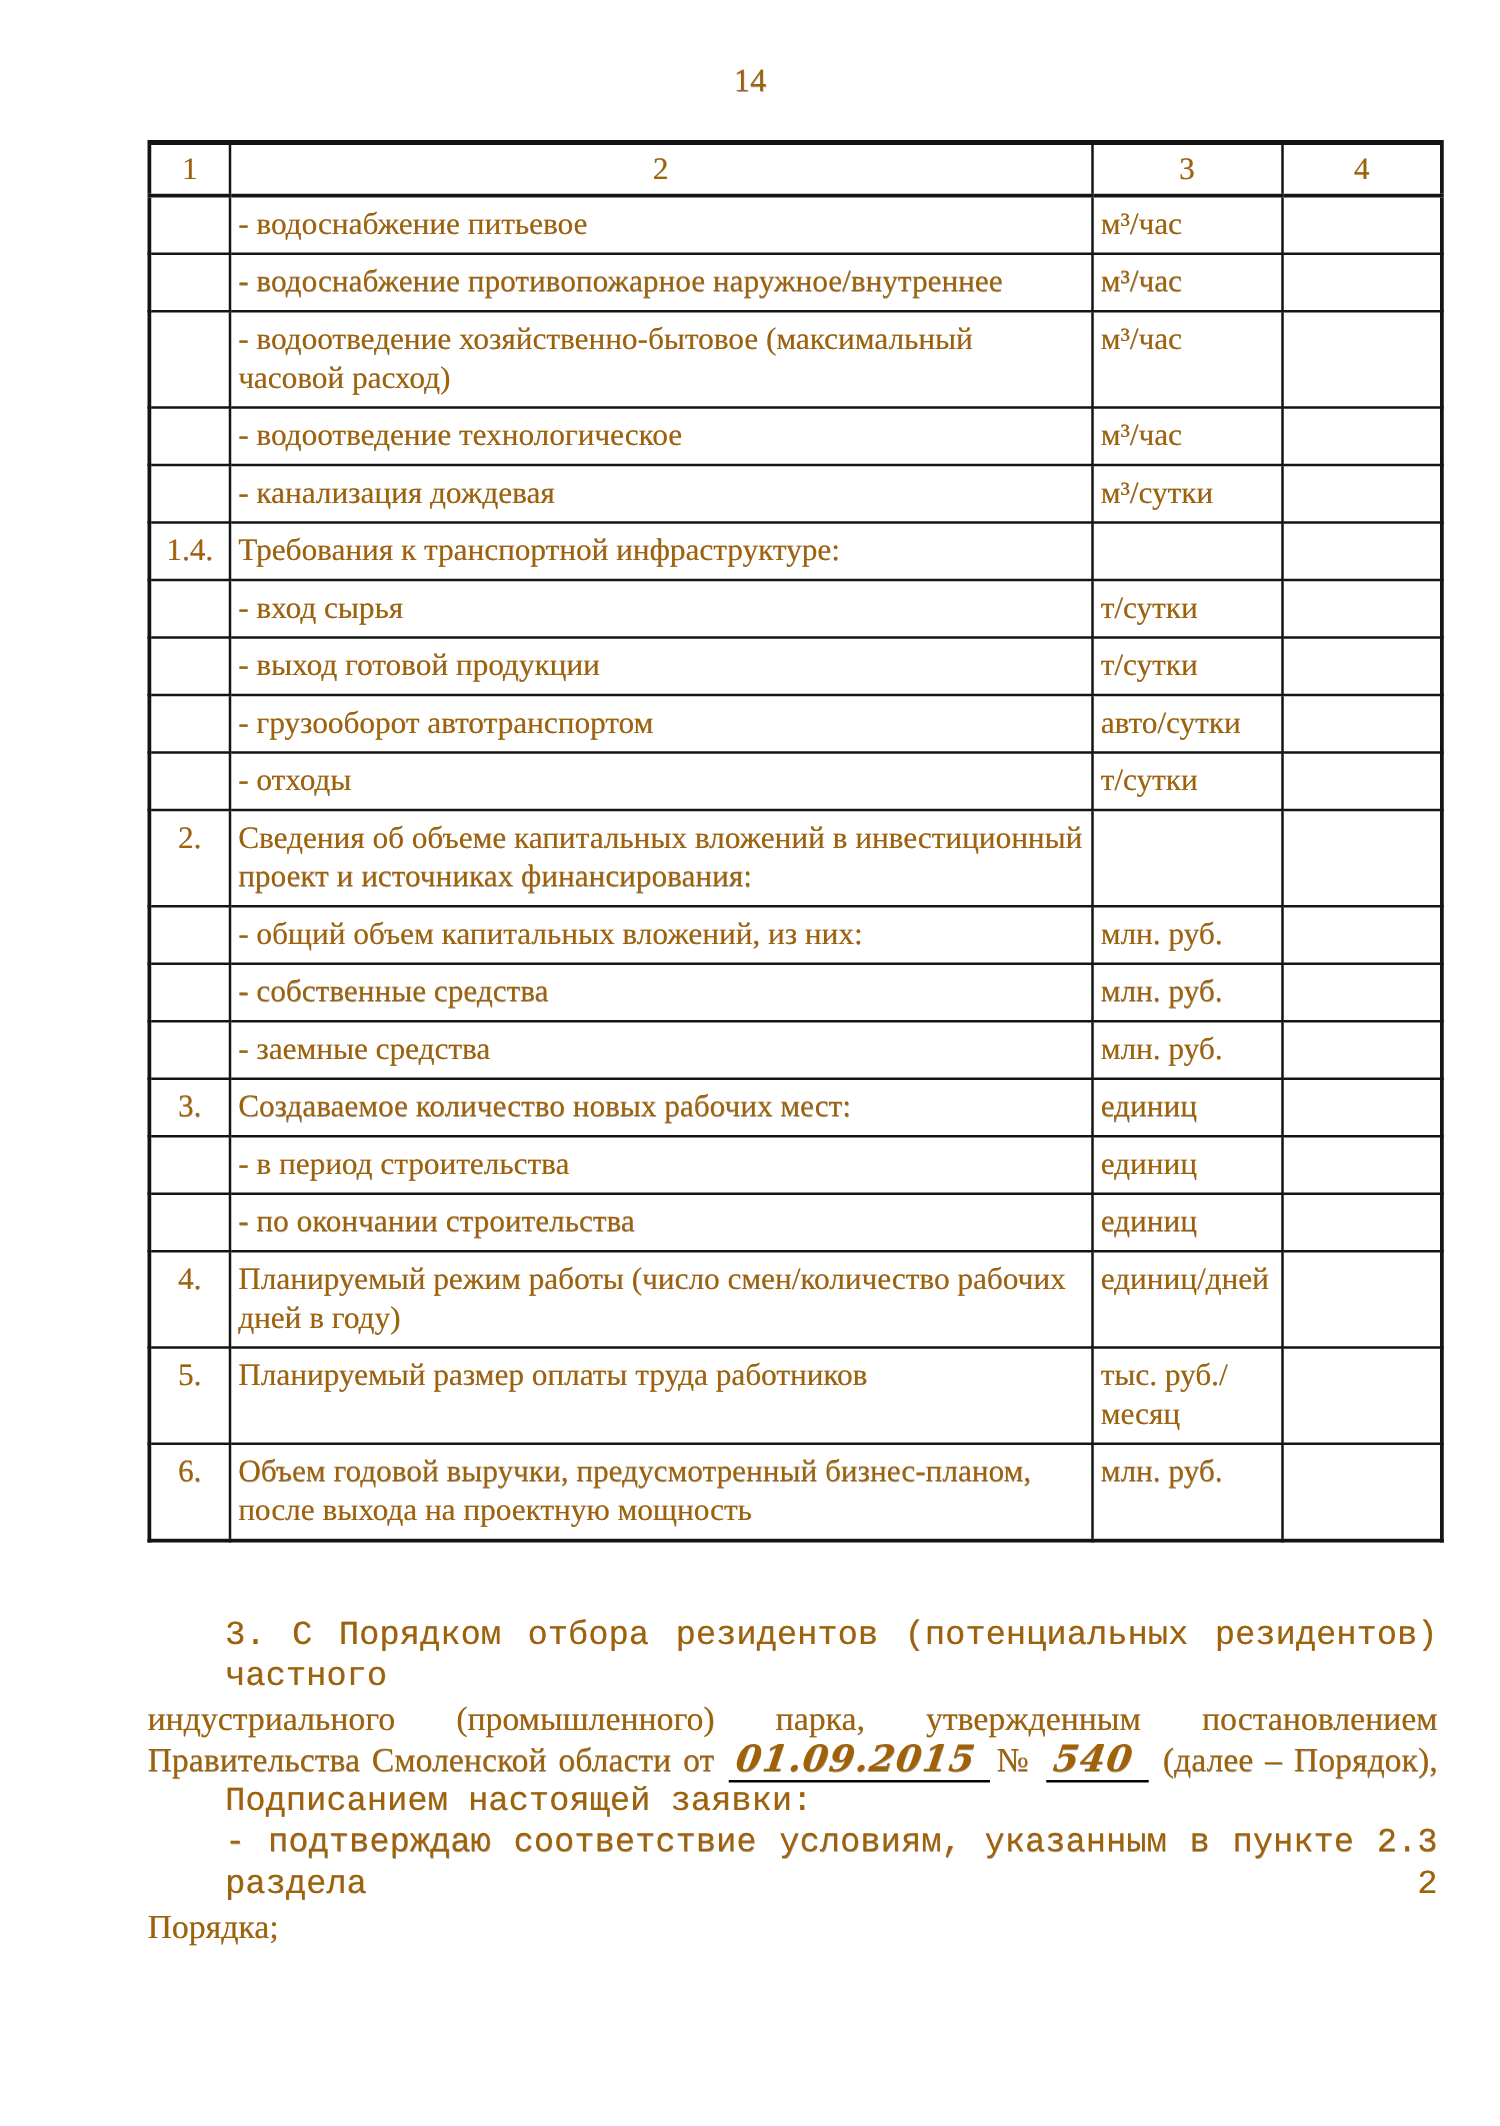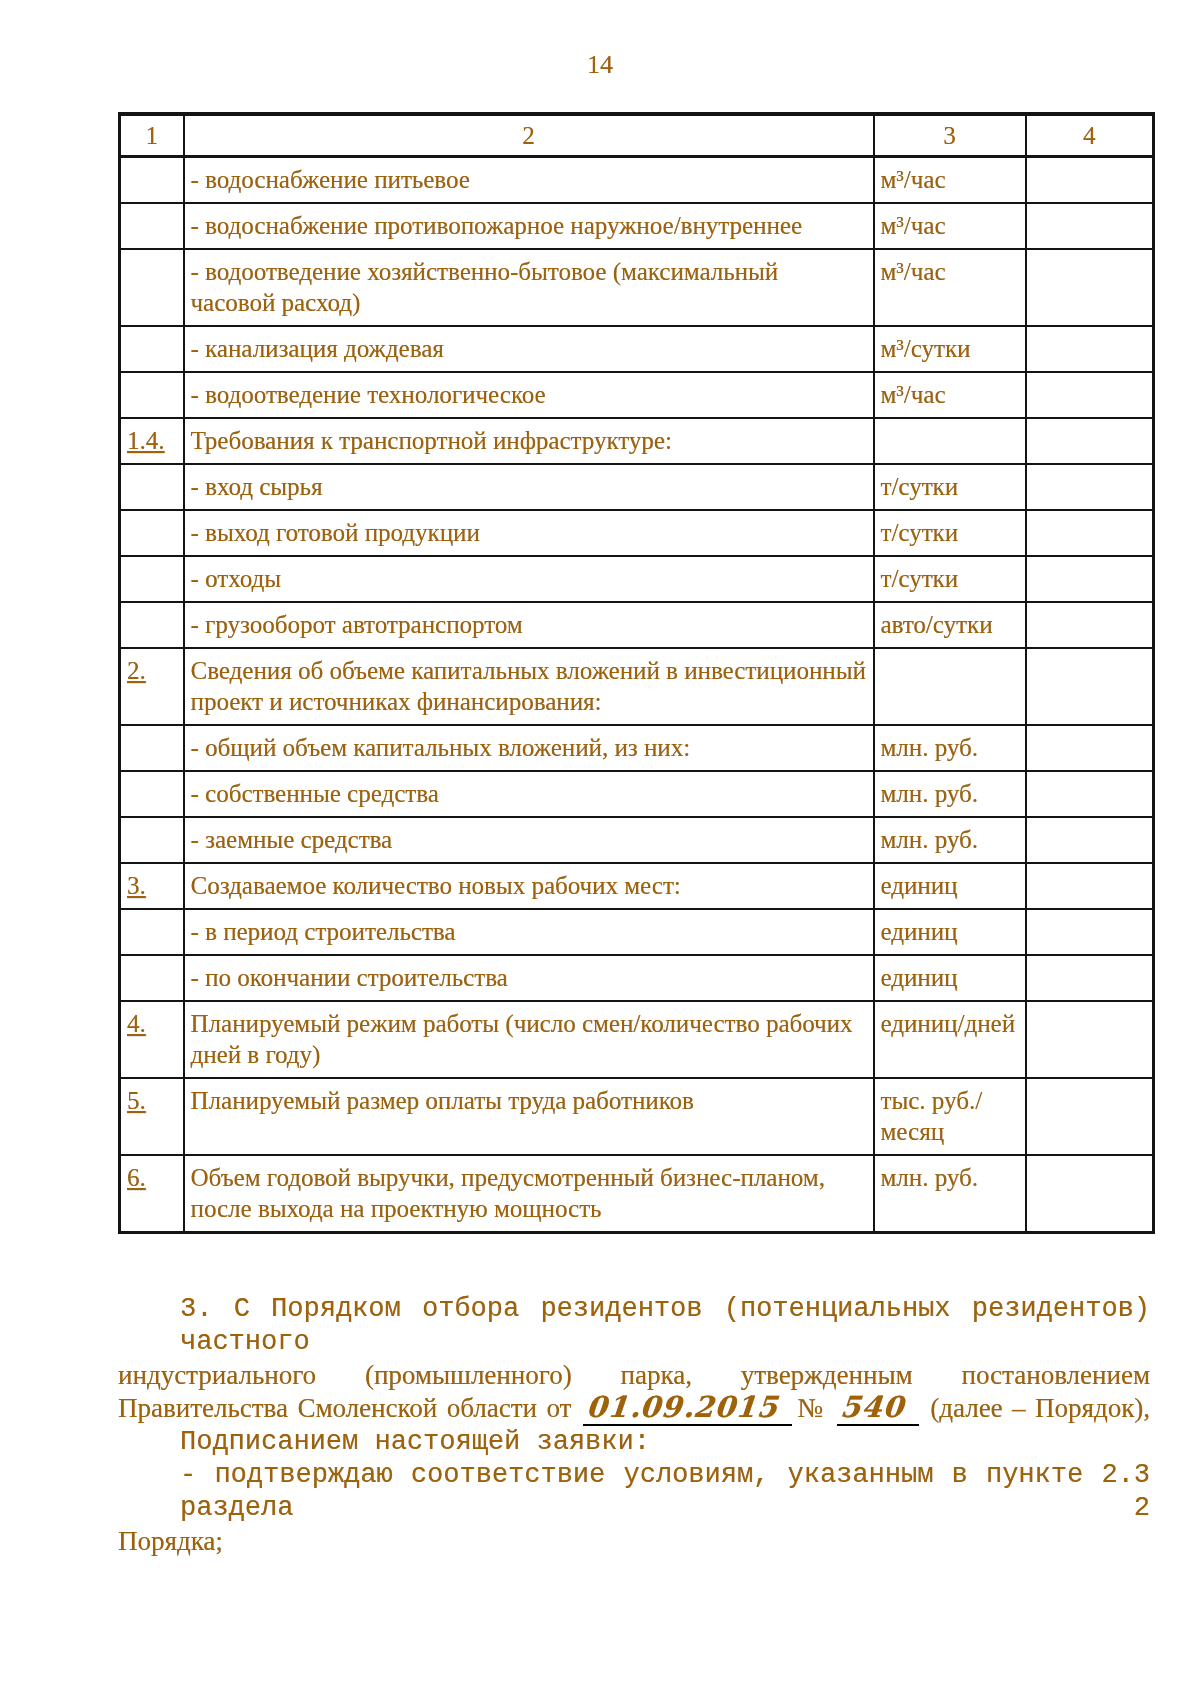--- a/index.html
+++ b/index.html
@@ -38,21 +38,21 @@
     text-align:center;
     padding:4px 2px;
     vertical-align:middle;
   }
   table.main td{
     border:2px solid #141414;
     font-size:25px;line-height:31px;
     vertical-align:top;
     padding:6px 6px 7px 6px;
   }
-  td.cell-num{text-align:left;padding-left:2px;padding-right:2px;text-decoration:underline;}
+  td.cell-num{text-align:center;padding-left:2px;padding-right:2px;}
   td.cell-label{text-align:left;padding-left:12px;padding-right:14px;margin-left:13px;}
   td.cell-unit{padding-left:10px;padding-right:4px;}
   .bodytext{
     position:absolute;left:118px;top:1293px;width:1032px;
     font-size:27px;line-height:33px;
   }
   .bt-line{
     text-align:justify;
     text-align-last:justify;
     white-space:normal;
@@ -112,28 +112,28 @@
         <td class="cell-value"></td>
       </tr>
       <tr>
         <td class="cell-num"></td>
         <td class="cell-label">- водоотведение хозяйственно-бытовое (максимальный часовой расход)</td>
         <td class="cell-unit">м³/час</td>
         <td class="cell-value"></td>
       </tr>
       <tr>
         <td class="cell-num"></td>
+        <td class="cell-label">- водоотведение технологическое</td>
+        <td class="cell-unit">м³/час</td>
+        <td class="cell-value"></td>
+      </tr>
+      <tr>
+        <td class="cell-num"></td>
         <td class="cell-label">- канализация дождевая</td>
         <td class="cell-unit">м³/сутки</td>
-        <td class="cell-value"></td>
-      </tr>
-      <tr>
-        <td class="cell-num"></td>
-        <td class="cell-label">- водоотведение технологическое</td>
-        <td class="cell-unit">м³/час</td>
         <td class="cell-value"></td>
       </tr>
       <tr>
         <td class="cell-num">1.4.</td>
         <td class="cell-label">Требования к транспортной инфраструктуре:</td>
         <td class="cell-unit"></td>
         <td class="cell-value"></td>
       </tr>
       <tr>
         <td class="cell-num"></td>
@@ -142,28 +142,28 @@
         <td class="cell-value"></td>
       </tr>
       <tr>
         <td class="cell-num"></td>
         <td class="cell-label">- выход готовой продукции</td>
         <td class="cell-unit">т/сутки</td>
         <td class="cell-value"></td>
       </tr>
       <tr>
         <td class="cell-num"></td>
+        <td class="cell-label">- грузооборот автотранспортом</td>
+        <td class="cell-unit">авто/сутки</td>
+        <td class="cell-value"></td>
+      </tr>
+      <tr>
+        <td class="cell-num"></td>
         <td class="cell-label">- отходы</td>
         <td class="cell-unit">т/сутки</td>
-        <td class="cell-value"></td>
-      </tr>
-      <tr>
-        <td class="cell-num"></td>
-        <td class="cell-label">- грузооборот автотранспортом</td>
-        <td class="cell-unit">авто/сутки</td>
         <td class="cell-value"></td>
       </tr>
       <tr>
         <td class="cell-num">2.</td>
         <td class="cell-label">Сведения об объеме капитальных вложений в инвестиционный проект и источниках финансирования:</td>
         <td class="cell-unit"></td>
         <td class="cell-value"></td>
       </tr>
       <tr>
         <td class="cell-num"></td>

